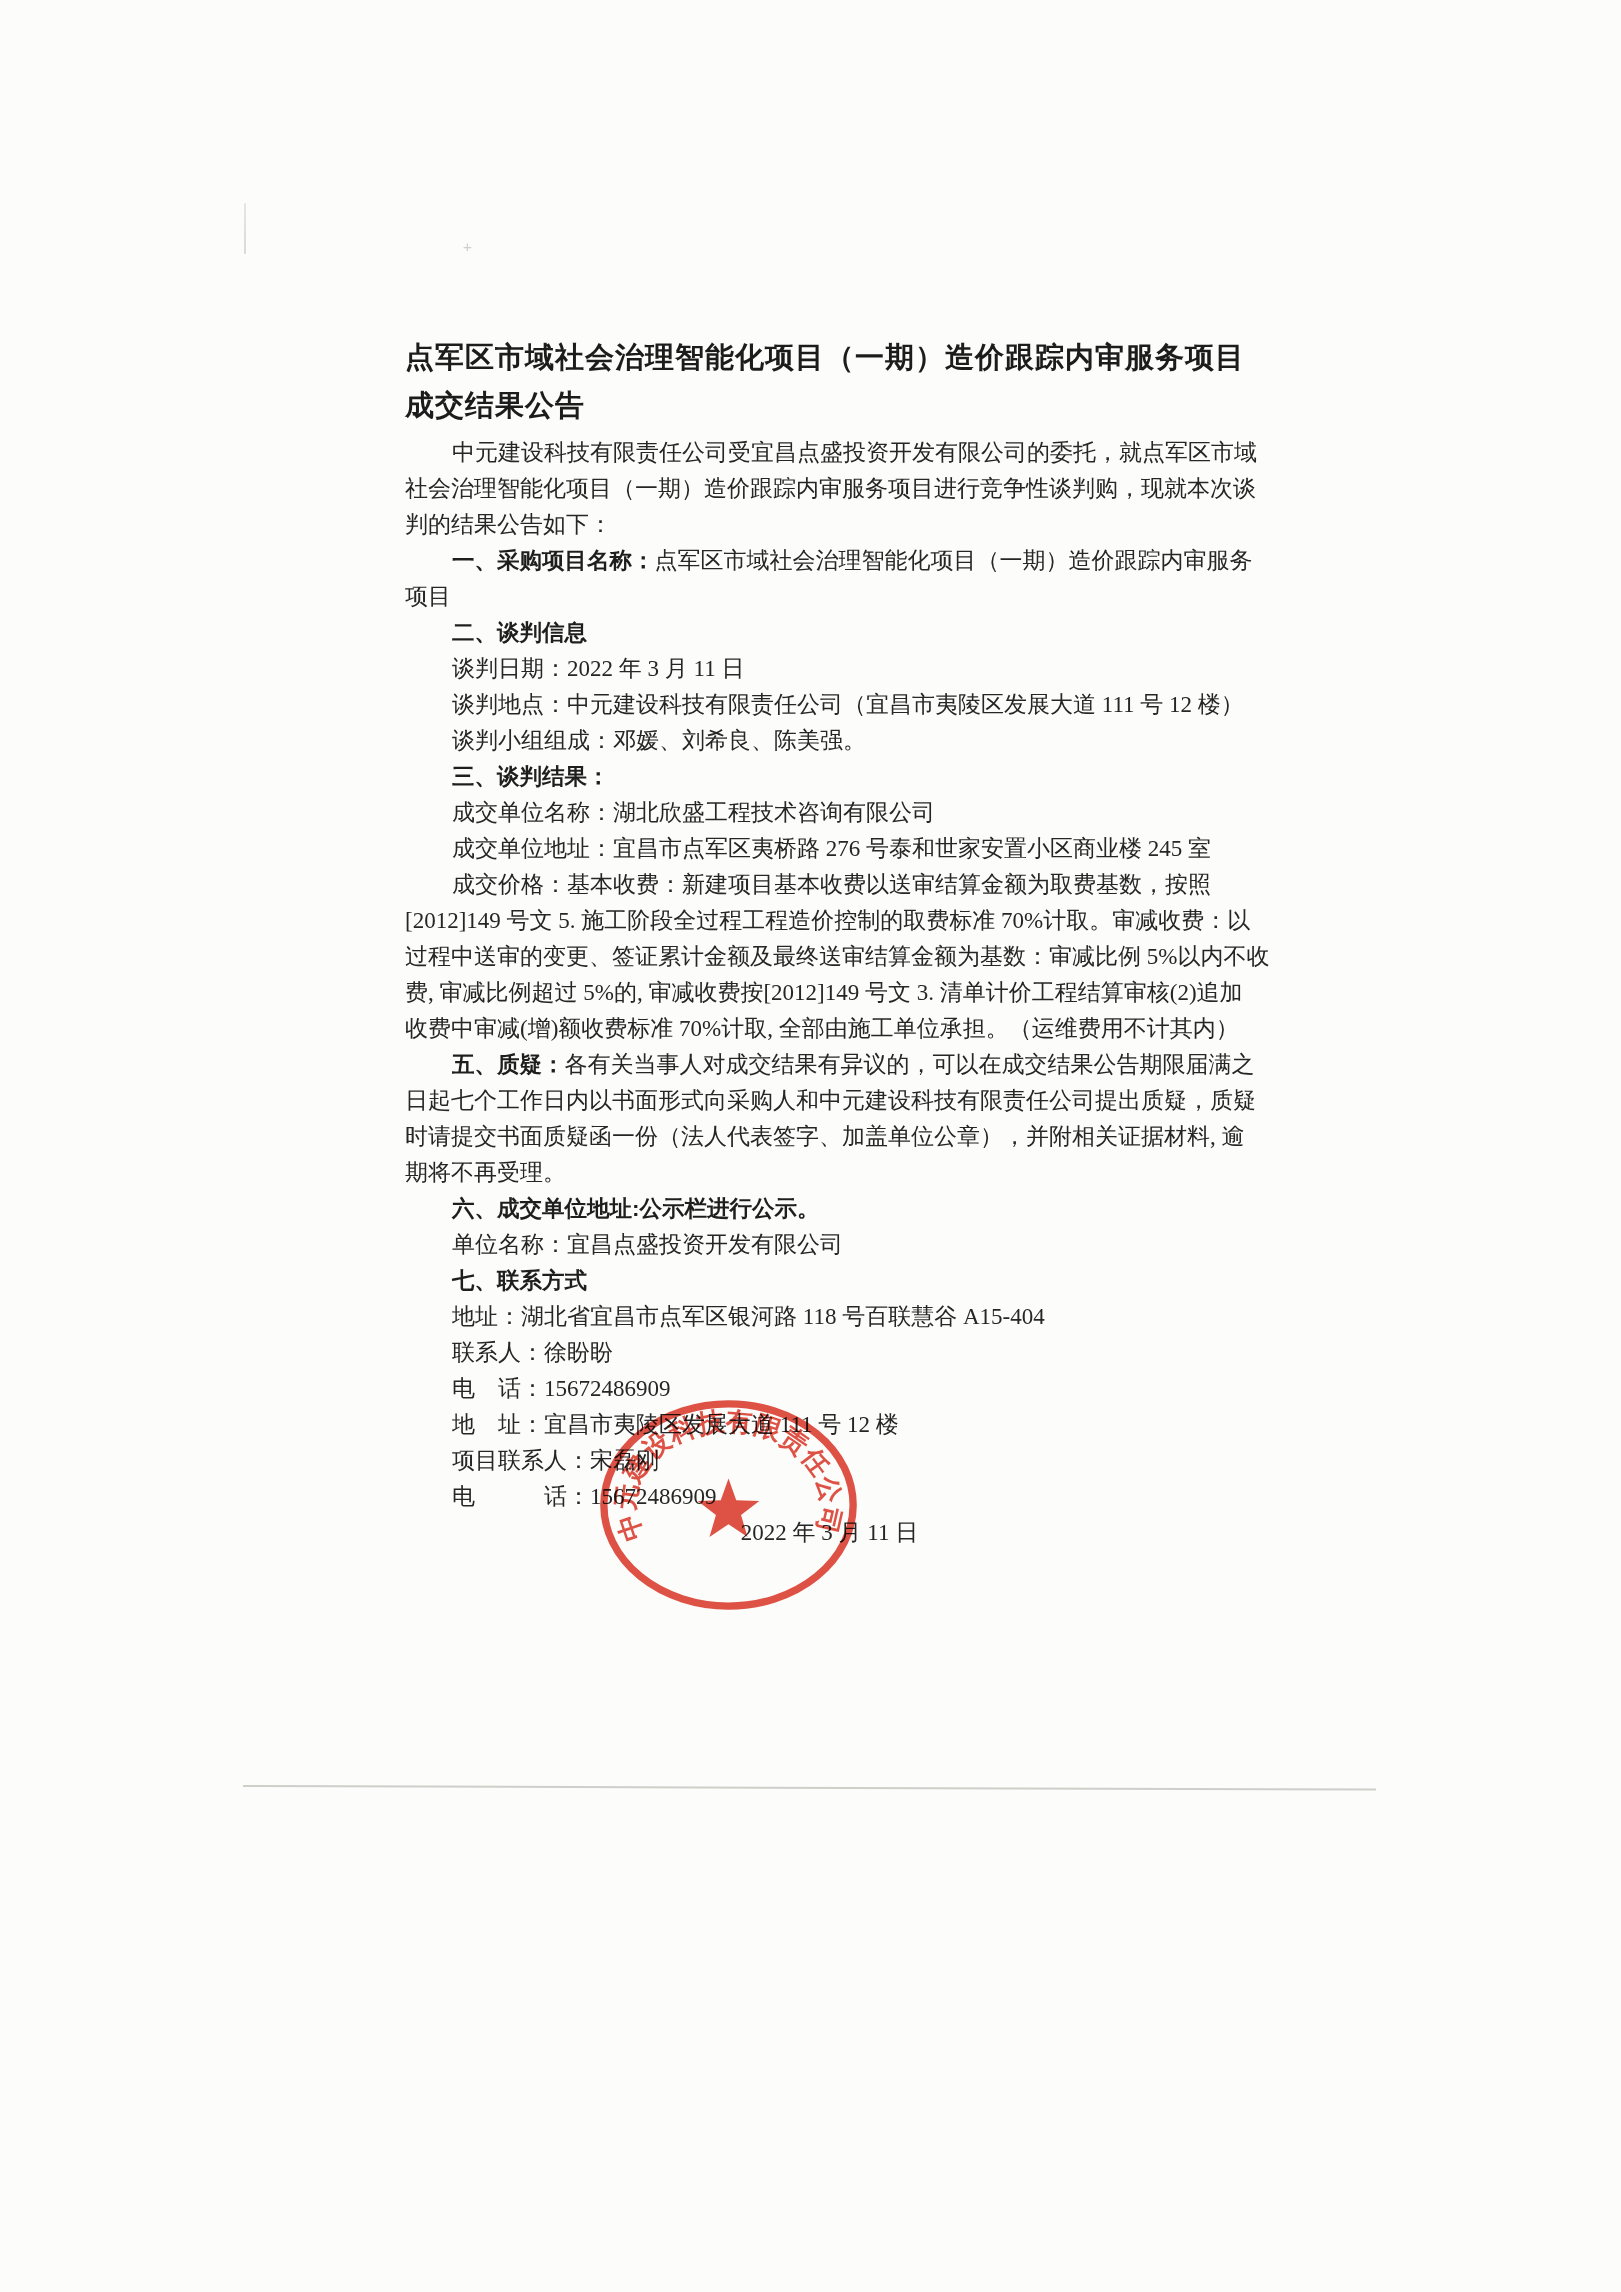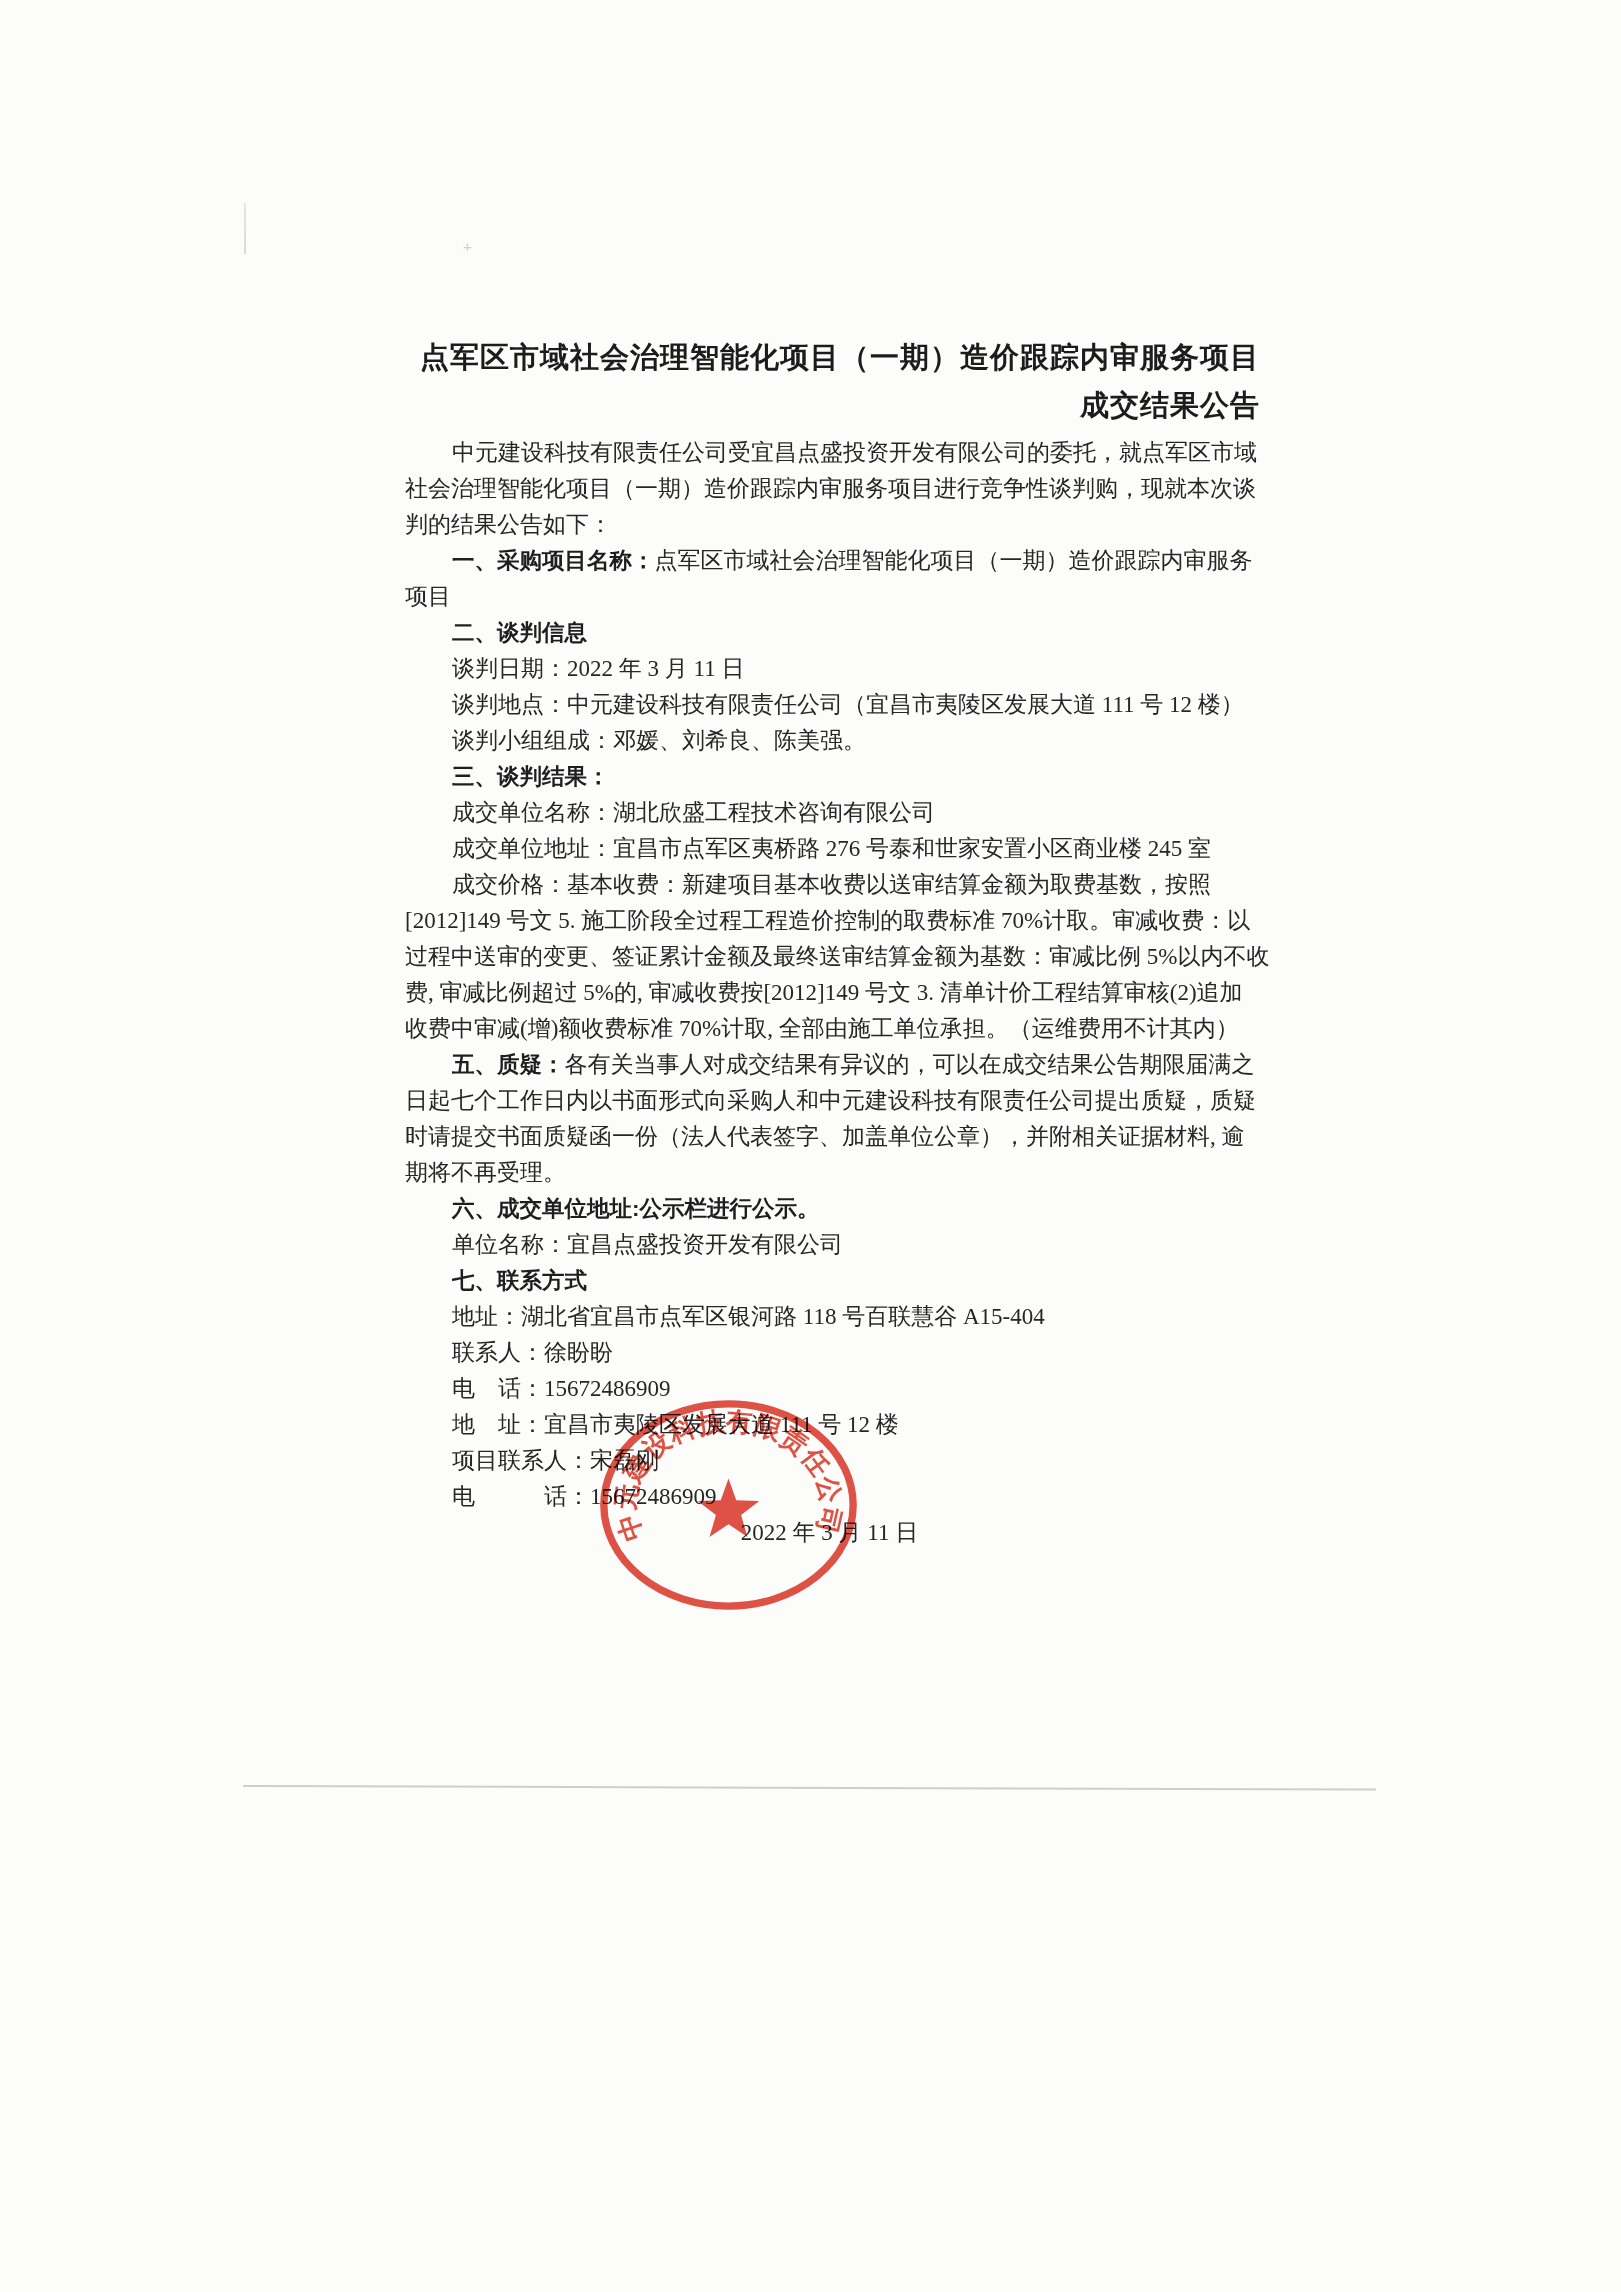--- a/index.html
+++ b/index.html
@@ -9,21 +9,21 @@
     background:#fcfcfb;
     overflow:hidden;
     font-family:"Liberation Serif","DejaVu Serif",serif;
     color:#262626;
   }
   .content{
     position:absolute;left:405px;top:333px;width:855px;
     font-size:23px;line-height:36px;
   }
   .title{
-    text-align:right;font-weight:bold;color:#1c1c1c;
+    text-align:left;font-weight:bold;color:#1c1c1c;
     font-size:29px;line-height:48px;letter-spacing:1px;
   }
   .body-lines{margin-top:5.9px;}
   .ln{white-space:nowrap;height:36px;}
   .ind{padding-left:47px;}
   .hd{
     font-weight:bold;color:#1e1e1e;
     font-family:"Liberation Sans","DejaVu Sans",sans-serif;
     font-size:22.5px;
     text-align:right;

